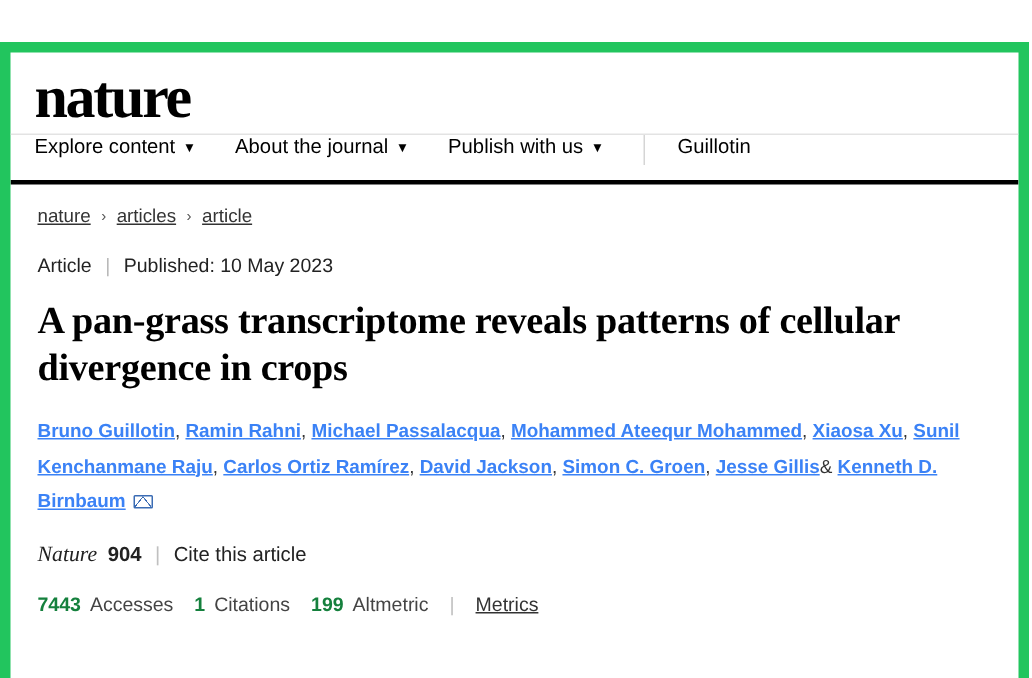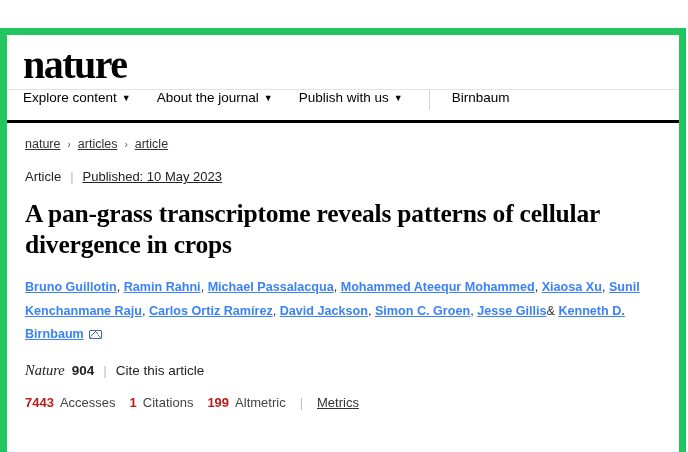--- a/index.html
+++ b/index.html
@@ -99,21 +99,20 @@
     color: #222222;
     margin-bottom: 14px;
     display: flex;
     align-items: center;
     gap: 9px;
   }
   .meta-line .vbar {
     color: #b9b9b9;
   }
   .meta-line .pubdate {
-    text-decoration: underline;
     cursor: pointer;
   }
   h1.title {
     font-family: "Liberation Serif", serif;
     font-weight: bold;
     font-size: 25.5px;
     line-height: 1.22;
     margin: 0 0 16px 0;
     color: #000000;
     letter-spacing: -0.2px;
@@ -184,21 +183,21 @@
   .metrics-line {
     font-size: 13px;
     color: #333333;
     display: flex;
     align-items: baseline;
     gap: 6px;
     flex-wrap: wrap;
   }
   .metrics-line .num {
     font-weight: bold;
-    color: #b91c1c;
+    color: #15803d;
   }
   .metrics-line .lbl {
     color: #444444;
     margin-right: 8px;
   }
   .metrics-line .vbar {
     color: #c0c0c0;
     margin-right: 8px;
   }
   .metrics-line .metrics-link {
@@ -224,21 +223,21 @@
     <div class="nav-item">
       <span>About the journal</span>
       <span class="caret">▼</span>
     </div>
     <div class="nav-item">
       <span>Publish with us</span>
       <span class="caret">▼</span>
     </div>
     <div class="nav-sep"></div>
     <div class="nav-item">
-      <span>Birnbaum</span>
+      <span>Guillotin</span>
     </div>
   </div>
 
   <div class="content">
 
     <div class="breadcrumb">
       <a>nature</a>
       <span class="crumb-sep">›</span>
       <a>articles</a>
       <span class="crumb-sep">›</span>

